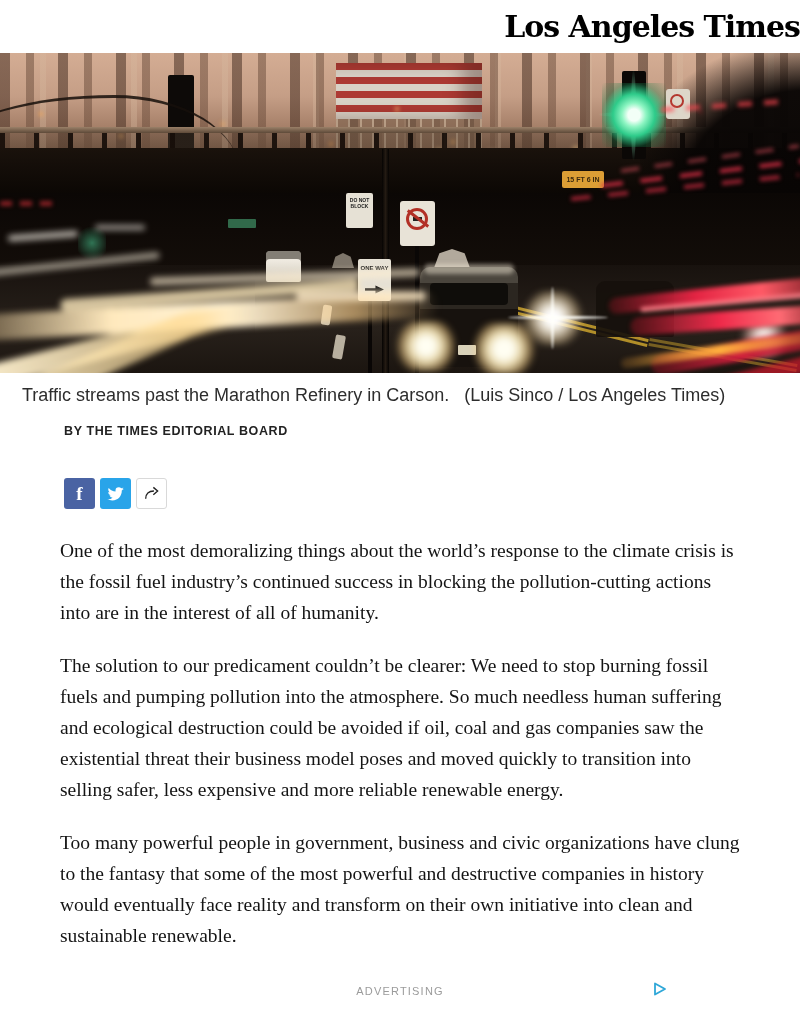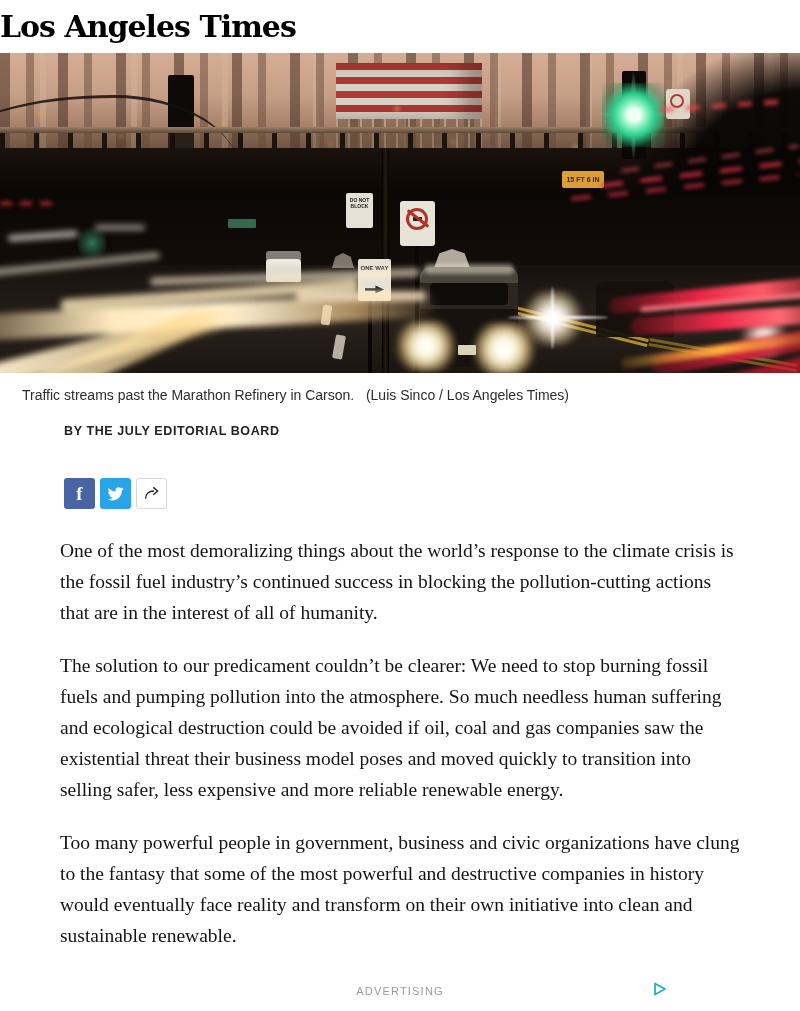--- a/index.html
+++ b/index.html
@@ -1,21 +1,21 @@
 <!DOCTYPE html>
 <html><head>
 <meta charset="utf-8">
 <style>
   * { margin:0; padding:0; box-sizing:border-box; }
   html,body { background:#ffffff; }
   .page { position:relative; width:800px; height:1011px; margin:0 auto;
           background:#fff; overflow:hidden; font-family:"Liberation Sans", sans-serif; }
 
   
-  .masthead { height:53px; display:flex; align-items:center; justify-content:flex-start; }
+  .masthead { height:53px; display:flex; align-items:center; justify-content:flex-end; }
   .masthead h1 { font-family:"DejaVu Serif", serif; font-weight:900; font-size:30px;
                  letter-spacing:-1px; color:#000; cursor:pointer; }
 
   
   .hero { position:relative; width:800px; height:320px; background:#0e0a07; overflow:hidden; }
   .hero div { position:absolute; }
 
   .ph-sky { left:0; top:0; width:800px; height:96px;
     background:linear-gradient(180deg,#d4ad94 0%,#c59e86 45%,#a57f68 78%,#7b5c49 100%); }
   .ph-columns { left:0; top:0; width:800px; height:96px;
@@ -182,21 +182,21 @@
   .rs5 { left:640px; top:246px; width:190px; height:5px; transform:rotate(-5deg);
     background:rgba(255,128,136,.9); }
   .ph-amber { left:620px; top:292px; width:200px; height:10px; transform:rotate(-8deg);
     background:linear-gradient(90deg,rgba(255,170,60,.15),#ffb13e 50%,rgba(255,170,60,.15)); }
   .ph-redleft { left:0; top:148px; width:60px; height:5px; opacity:.8;
     background:repeating-linear-gradient(90deg,rgba(230,50,60,.7) 0 12px,rgba(0,0,0,0) 12px 20px); }
   .ph-teal { left:78px; top:168px; width:28px; height:44px;
     background:radial-gradient(circle,rgba(80,220,160,.5),rgba(80,220,160,0) 65%); }
 
   
-  .caption-row { padding:13px 22px 0 22px; font-size:14px; color:#2d2d2d; line-height:18px; }
+  .caption-row { padding:13px 22px 0 22px; font-size:18px; color:#2d2d2d; line-height:18px; }
   .caption-row .credit { color:#2d2d2d; }
 
   
   .byline-block { margin:20px 64px 0 64px; }
   .byline { font-size:12.5px; font-weight:700; letter-spacing:.6px; color:#222; }
   .dateline { margin-top:11px; font-size:12.5px; letter-spacing:.6px; color:#9a9a9a; }
 
   
   .share-row { margin:40px 0 0 64px; display:flex; gap:5px; }
   .share-btn { width:31px; height:31px; border:none; border-radius:3px; display:flex;
@@ -307,42 +307,42 @@
     <div class="ph-teal"></div>
   </div>
 
   <div class="caption-row">
     <span>Traffic streams past the Marathon Refinery in Carson.</span>
     &nbsp;
     <span class="credit">(Luis Sinco / Los Angeles Times)</span>
   </div>
 
   <div class="byline-block">
-    <div class="byline">BY THE JULY EDITORIAL BOARD</div>
+    <div class="byline">BY THE TIMES EDITORIAL BOARD</div>
   </div>
 
   <div class="share-row">
     <button class="share-btn fb">
       <span>f</span>
     </button>
     <button class="share-btn tw">
       <svg width="19" height="19" viewBox="0 0 32 32">
         <path fill="#ffffff" d="M30 8.2c-1 .45-2.1.76-3.2.9a5.6 5.6 0 0 0 2.45-3.1c-1.08.64-2.28 1.1-3.55 1.36A5.58 5.58 0 0 0 21.6 5.6a5.6 5.6 0 0 0-5.6 5.6c0 .44.05.87.14 1.28A15.9 15.9 0 0 1 4.6 6.6a5.58 5.58 0 0 0-.76 2.82c0 1.94.99 3.66 2.5 4.66a5.57 5.57 0 0 1-2.54-.7v.07a5.6 5.6 0 0 0 4.5 5.5c-.47.13-.97.2-1.48.2-.36 0-.71-.04-1.05-.1a5.61 5.61 0 0 0 5.23 3.9A11.25 11.25 0 0 1 2 25.3a15.86 15.86 0 0 0 8.6 2.52c10.32 0 15.96-8.55 15.96-15.96l-.02-.73A11.1 11.1 0 0 0 30 8.2z"></path>
       </svg>
     </button>
     <button class="share-btn sh">
       <svg width="19" height="19" viewBox="0 0 31 31">
         <path d="M6 24 C6 15.5 11 11.5 19.5 11.5" fill="none" stroke="#222" stroke-width="2.2"></path>
         <path d="M18.5 5.5 L25.5 11.5 L18.5 17.5" fill="none" stroke="#222" stroke-width="2.2" stroke-linejoin="miter"></path>
       </svg>
     </button>
   </div>
 
   <div class="article-body">
-    <p>One of the most demoralizing things about the world’s response to the climate crisis is the fossil fuel industry’s continued success in blocking the pollution-cutting actions that are in the interest of all of humanity.</p>
+    <p>One of the most demoralizing things about the world’s response to the climate crisis is the fossil fuel industry’s continued success in blocking the pollution-cutting actions into are in the interest of all of humanity.</p>
     <p>The solution to our predicament couldn’t be clearer: We need to stop burning fossil fuels and pumping pollution into the atmosphere. So much needless human suffering and ecological destruction could be avoided if oil, coal and gas companies saw the existential threat their business model poses and moved quickly to transition into selling safer, less expensive and more reliable renewable energy.</p>
     <p>Too many powerful people in government, business and civic organizations have clung to the fantasy that some of the most powerful and destructive companies in history would eventually face reality and transform on their own initiative into clean and sustainable renewable.</p>
   </div>
 
   <div class="ad-strip">
     <span class="ad-label">ADVERTISING</span>
     <svg class="adchoices" viewBox="0 0 16 16">
       <path d="M3 2.5 L13 8 L3 13.5 Z" fill="none" stroke="#2ea7d8" stroke-width="1.8" stroke-linejoin="round"></path>
     </svg>
   </div>

